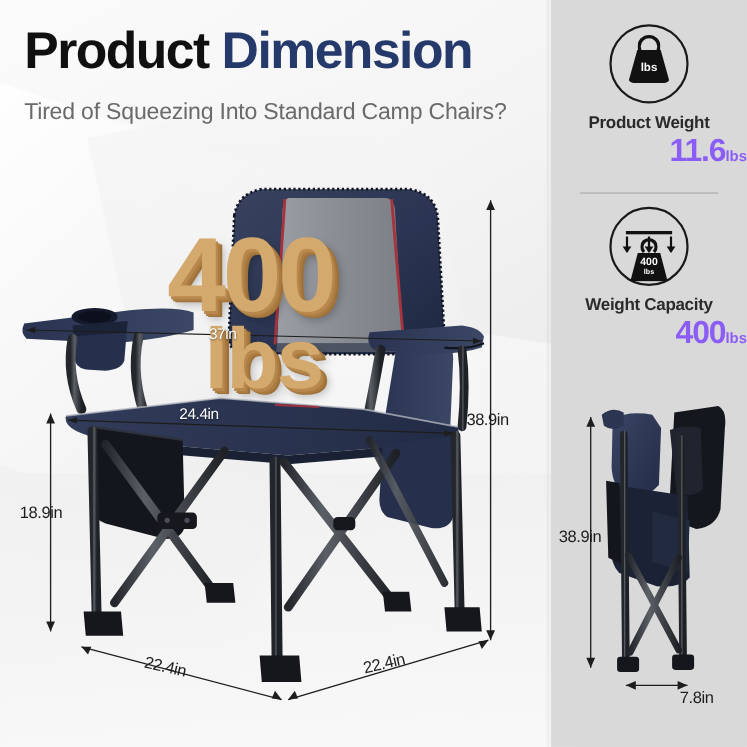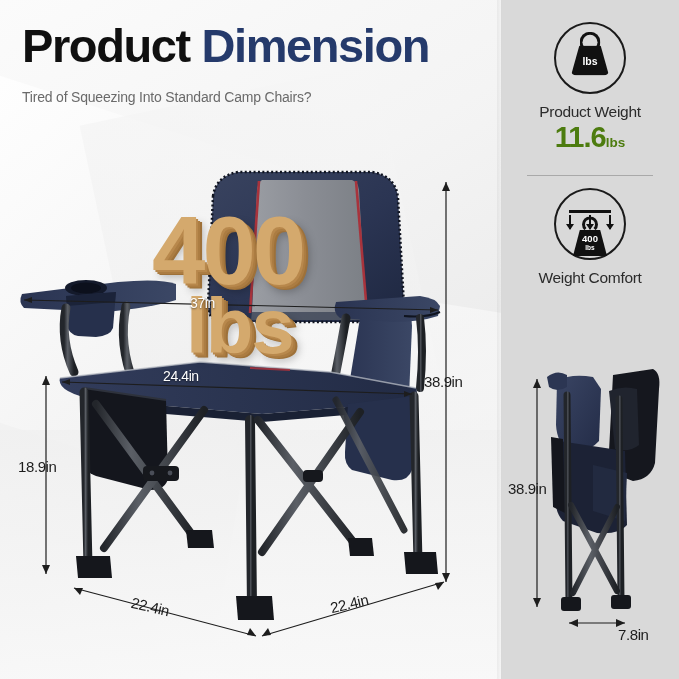--- a/index.html
+++ b/index.html
@@ -24,30 +24,30 @@
   .bg-right{position:absolute;left:501px;top:0;width:178px;height:679px;background:#d9d9d9;}
   .bg-right-seam{position:absolute;left:497px;top:0;width:5px;height:679px;
     background:linear-gradient(90deg,rgba(0,0,0,.05),rgba(0,0,0,0));}
 
   
   .header{position:absolute;left:0;top:0;width:528px;height:150px;}
   .title{position:absolute;left:22px;top:22px;font-size:47px;font-weight:bold;letter-spacing:-1.4px;
     line-height:1;white-space:nowrap;}
   .title .t-black{color:#101010;}
   .title .t-blue{color:#253a6b;}
-  .subtitle{position:absolute;left:22px;top:88px;color:#6a6a6a;font-size:14px;line-height:1.33;
+  .subtitle{position:absolute;left:22px;top:88px;color:#6a6a6a;font-size:21px;line-height:1.33;
     letter-spacing:-.2px;white-space:nowrap;}
 
   
   .badge{position:absolute;left:501px;width:178px;text-align:center;}
   .badge-1{top:22px;}
   .badge-2{top:188px;}
   .circ{width:68px;height:68px;border:2px solid #1a1a1a;border-radius:50%;margin:0 auto;position:relative;}
-  .badge-label{margin-top:9px;font-size:15.5px;color:#2b2b2b;letter-spacing:-.3px;}
-  .badge-value{margin-top:2px;color:#4d7c0f;font-size:29px;font-weight:bold;letter-spacing:-1px;line-height:1;}
+  .badge-label{margin-top:9px;font-size:15.5px;color:#2b2b2b;letter-spacing:-.3px;font-weight:bold;}
+  .badge-value{margin-top:2px;color:#8b5cf6;font-size:29px;font-weight:bold;letter-spacing:-1px;line-height:1;text-align:right;}
   .badge-value .unit{font-size:13.5px;font-weight:bold;letter-spacing:0;}
   .divider{position:absolute;left:527px;top:175px;width:126px;height:1px;background:#a9a9a9;}
 
   
   .w-body{position:absolute;left:50%;top:50%;transform:translate(-50%,-42%);
     width:38px;height:30px;background:#111;border-radius:4px 4px 5px 5px;
     clip-path:polygon(22% 0%,78% 0%,100% 100%,0% 100%);
     display:flex;align-items:center;justify-content:center;}
   .w-body span{color:#fff;font-size:10.5px;font-weight:bold;line-height:1;transform:translateY(1px);}
   .w-handle{position:absolute;left:50%;top:50%;transform:translate(-50%,-125%);
@@ -291,21 +291,24 @@
           <i class="arr"></i>
           <i class="arr"></i>
           <i class="arr"></i>
         </div>
       <div class="cap-handle"></div>
       <div class="cap-body">
         <div class="c1">400</div>
         <div class="c2">lbs</div>
       </div>
     </div>
-    <div class="badge-label">Weight Comfort</div>
+    <div class="badge-label">Weight Capacity</div>
+    <div class="badge-value">
+      <span>400</span><span class="unit">lbs</span>
+    </div>
   </div>
 
   <svg class="art" style="left:501px;top:355px;" width="178" height="324" viewBox="0 0 178 324">
     <defs>
       <linearGradient id="ftube" x1="0" y1="0" x2="1" y2="0">
         <stop offset="0%" stop-color="#23262b"></stop>
           <stop offset="40%" stop-color="#5b5f66"></stop>
         <stop offset="70%" stop-color="#3d4046"></stop>
           <stop offset="100%" stop-color="#1d2024"></stop>
       </linearGradient>

